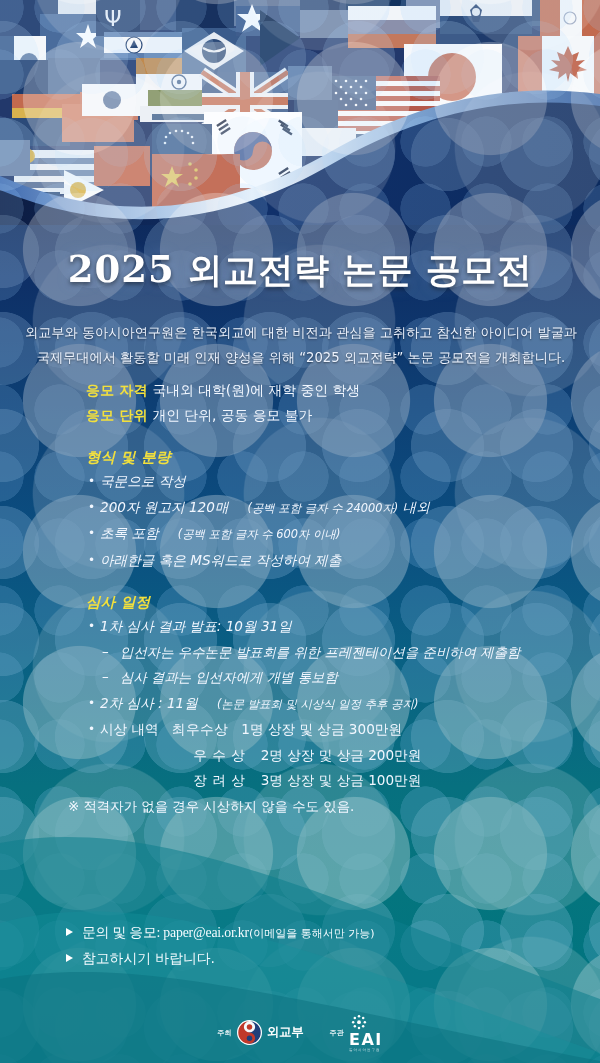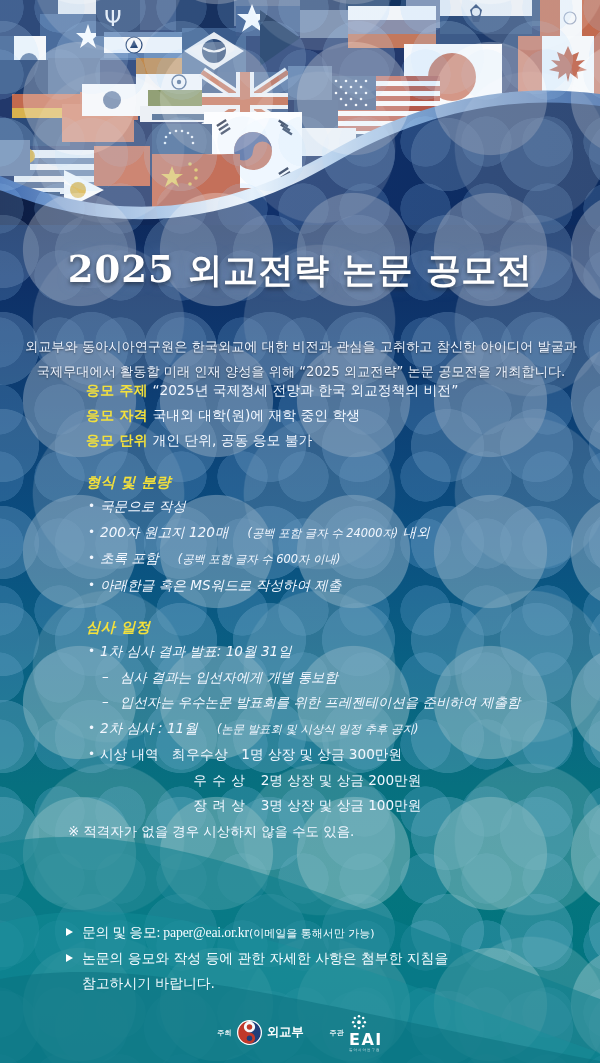--- a/index.html
+++ b/index.html
@@ -53,21 +53,20 @@
     font-family:"DejaVu Serif","Liberation Serif",serif;
     font-size:35px; font-weight:700; letter-spacing:.5px; color:#ffffff;
     text-shadow:0 2px 5px rgba(0,0,0,.55), 0 0 14px rgba(140,190,255,.35);
   }
   .title .yr{ font-size:37px; letter-spacing:1px; }
 
   .intro{
     position:absolute; left:18px; top:320px; width:566px;
     font-size:13.2px; line-height:25px; text-align:center; color:#eef4ff;
     text-shadow:0 1px 2px rgba(0,0,0,.5);
-    margin-top:14px;
   }
 
   .body{ position:absolute; left:86px; top:378px; width:500px; }
 
   .kv{ font-size:13.8px; line-height:25px; white-space:nowrap; }
   .kv .k{ color:#f3e03c; font-weight:700; letter-spacing:.4px; }
   .kv .v{ color:#f2f7ff; }
 
   .sec{ margin-top:17px;font-style:italic; }
   .sec-h{ color:#f3e03c; font-weight:700; font-size:14.4px; line-height:24px; letter-spacing:.4px; }
@@ -343,24 +342,20 @@
 
     <div class="intro">
       <div>외교부와 동아시아연구원은 한국외교에 대한 비전과 관심을 고취하고 참신한 아이디어 발굴과</div>
       <div>국제무대에서 활동할 미래 인재 양성을 위해 “2025 외교전략” 논문 공모전을 개최합니다.</div>
     </div>
 
     <div class="body">
 
       <div>
         <div class="kv">
-          <span class="k">응모 주제</span>
-          <span class="v">“2025년 국제정세 전망과 한국 외교정책의 비전”</span>
-        </div>
-        <div class="kv">
           <span class="k">응모 자격</span>
           <span class="v">국내외 대학(원)에 재학 중인 학생</span>
         </div>
         <div class="kv">
           <span class="k">응모 단위</span>
           <span class="v">개인 단위, 공동 응모 불가</span>
         </div>
       </div>
 
       <div class="sec">
@@ -378,22 +373,22 @@
           <li class="li">
             <span>아래한글 혹은 MS워드로 작성하여 제출</span>
           </li>
         </ul>
       </div>
 
       <div class="sec">
         <div class="sec-h">심사 일정</div>
         <ul>
           <li class="li">1차 심사 결과 발표: 10월 31일</li>
+          <li class="sub">입선자는 우수논문 발표회를 위한 프레젠테이션을 준비하여 제출함</li>
           <li class="sub">심사 결과는 입선자에게 개별 통보함</li>
-          <li class="sub">입선자는 우수논문 발표회를 위한 프레젠테이션을 준비하여 제출함</li>
           <li class="li">
             <span>2차 심사 : 11월</span><span class="sm">(논문 발표회 및 시상식 일정 추후 공지)</span>
           </li>
         </ul>
       </div>
 
       <div>
         <div class="li award-row">
           <span>시상 내역</span>
           <span class="lbl">최우수상</span>
@@ -412,21 +407,20 @@
         <div class="note">※ 적격자가 없을 경우 시상하지 않을 수도 있음.</div>
       </div>
 
     </div>
 
     <div class="contact">
       <div class="cl">
         <span class="mail">문의 및 응모: paper@eai.or.kr</span><span class="sm">(이메일을 통해서만 가능)</span>
       </div>
       <div class="cl">
-        <div>논문의 응모와 작성 등에 관한 자세한 사항은 첨부한 지침을</div>
         <div>참고하시기 바랍니다.</div>
       </div>
     </div>
 
     <div class="footer">
 
       <div class="logo">
         <span class="role">주최</span>
         <span class="taeguk">
           <svg width="25" height="25" viewBox="0 0 40 40">

